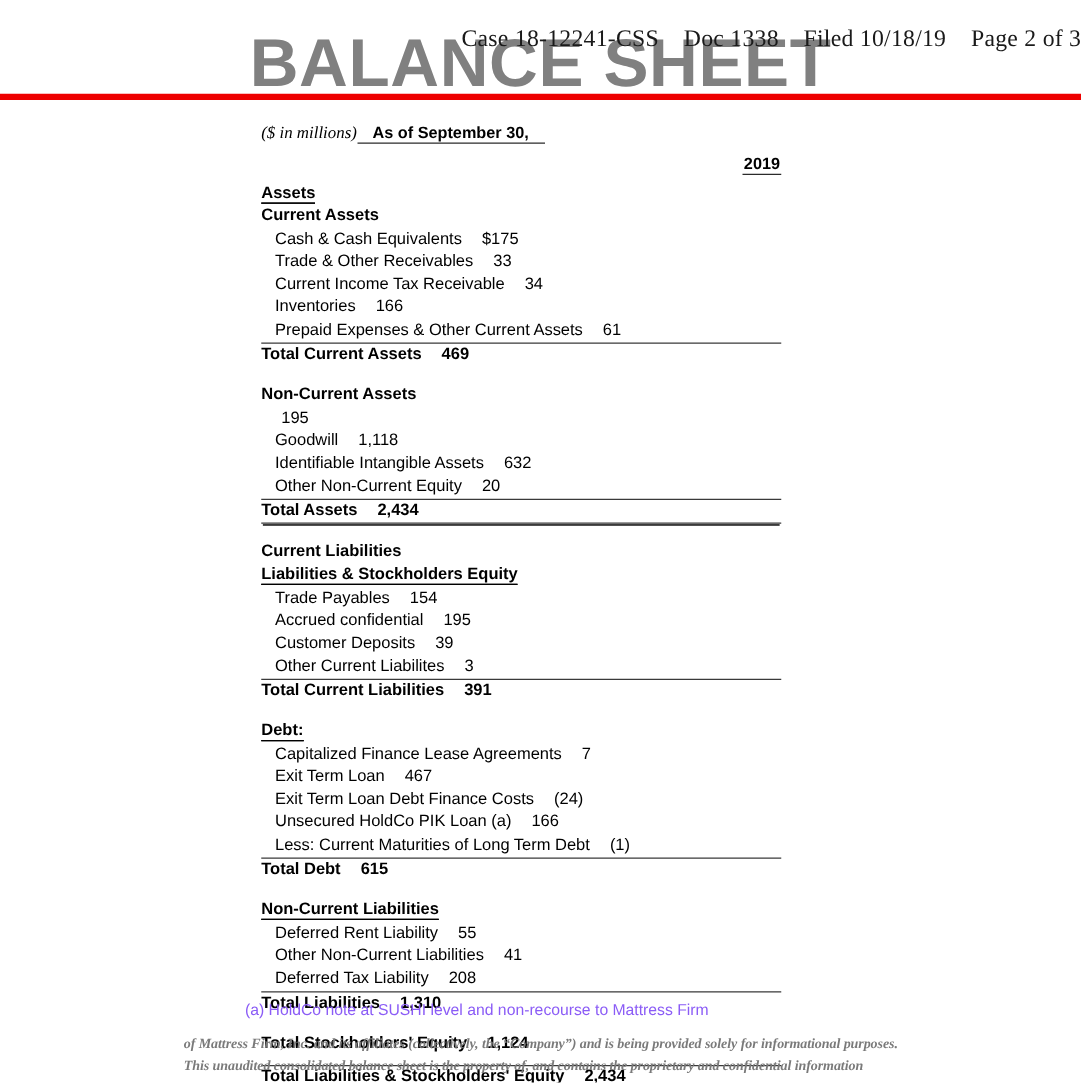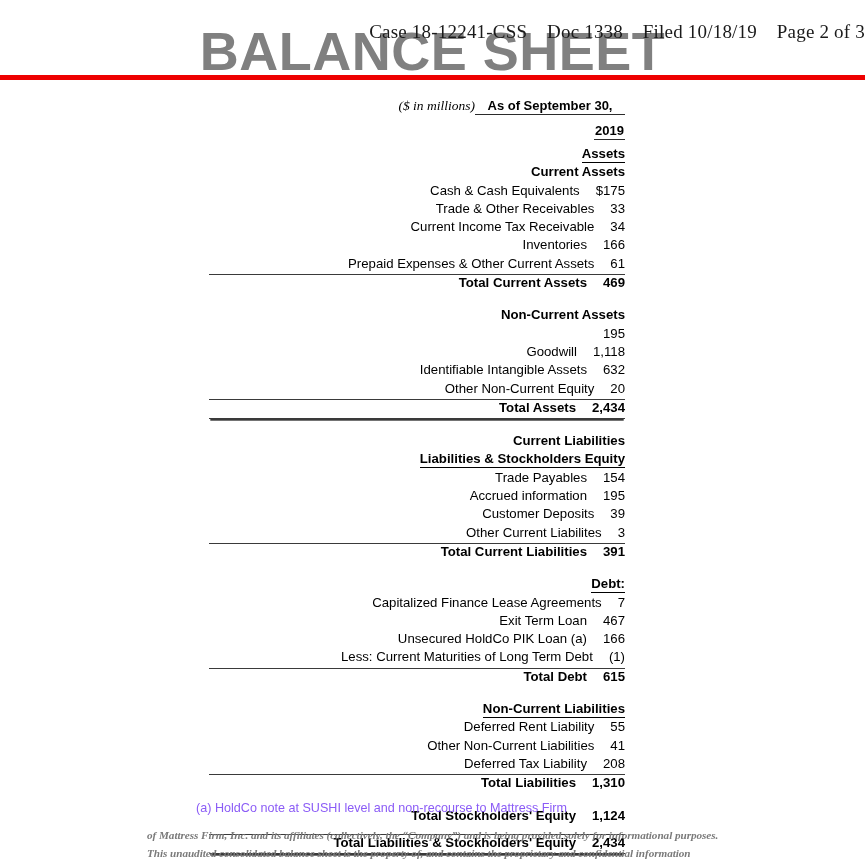--- a/index.html
+++ b/index.html
@@ -62,21 +62,21 @@
   #statement {
     position: absolute;
     top: 98px;
     left: 209px;
     width: 416px;
   }
 
   .row {
     display: flex;
     align-items: baseline;
-    justify-content: flex-end;
+    justify-content: flex-start;
     height: 18.3px;
   }
   .row .label { white-space: nowrap; }
   .row .value { white-space: nowrap; text-align: right; margin-left: 16px; }
 
   
   .unitsrow { height: 22px; }
   .units {
     font-family: "Liberation Serif", serif;
     font-style: italic;
@@ -243,21 +243,21 @@
     <span class="label">Current Liabilities</span>
   </div>
   <div class="row sec-head ul">
     <span class="label"><span>Liabilities &amp; Stockholders Equity</span></span>
   </div>
   <div class="row">
     <span class="label item">Trade Payables</span>
     <span class="value num">154</span>
   </div>
   <div class="row">
-    <span class="label item">Accrued information</span>
+    <span class="label item">Accrued confidential</span>
     <span class="value num">195</span>
   </div>
   <div class="row">
     <span class="label item">Customer Deposits</span>
     <span class="value num">39</span>
   </div>
   <div class="row">
     <span class="label item">Other Current Liabilites</span>
     <span class="value num">3</span>
   </div>
@@ -271,20 +271,24 @@
   <div class="row sec-head ul">
     <span class="label"><span>Debt:</span></span>
   </div>
   <div class="row">
     <span class="label item">Capitalized Finance Lease Agreements</span>
     <span class="value num">7</span>
   </div>
   <div class="row">
     <span class="label item">Exit Term Loan</span>
     <span class="value num">467</span>
+  </div>
+  <div class="row">
+    <span class="label item">Exit Term Loan Debt Finance Costs</span>
+    <span class="value num">(24)</span>
   </div>
   <div class="row">
     <span class="label item">Unsecured HoldCo PIK Loan (a)</span>
     <span class="value num">166</span>
   </div>
   <div class="row">
     <span class="label item">Less: Current Maturities of Long Term Debt</span>
     <span class="value num">(1)</span>
   </div>
   <div class="row rule-top">

